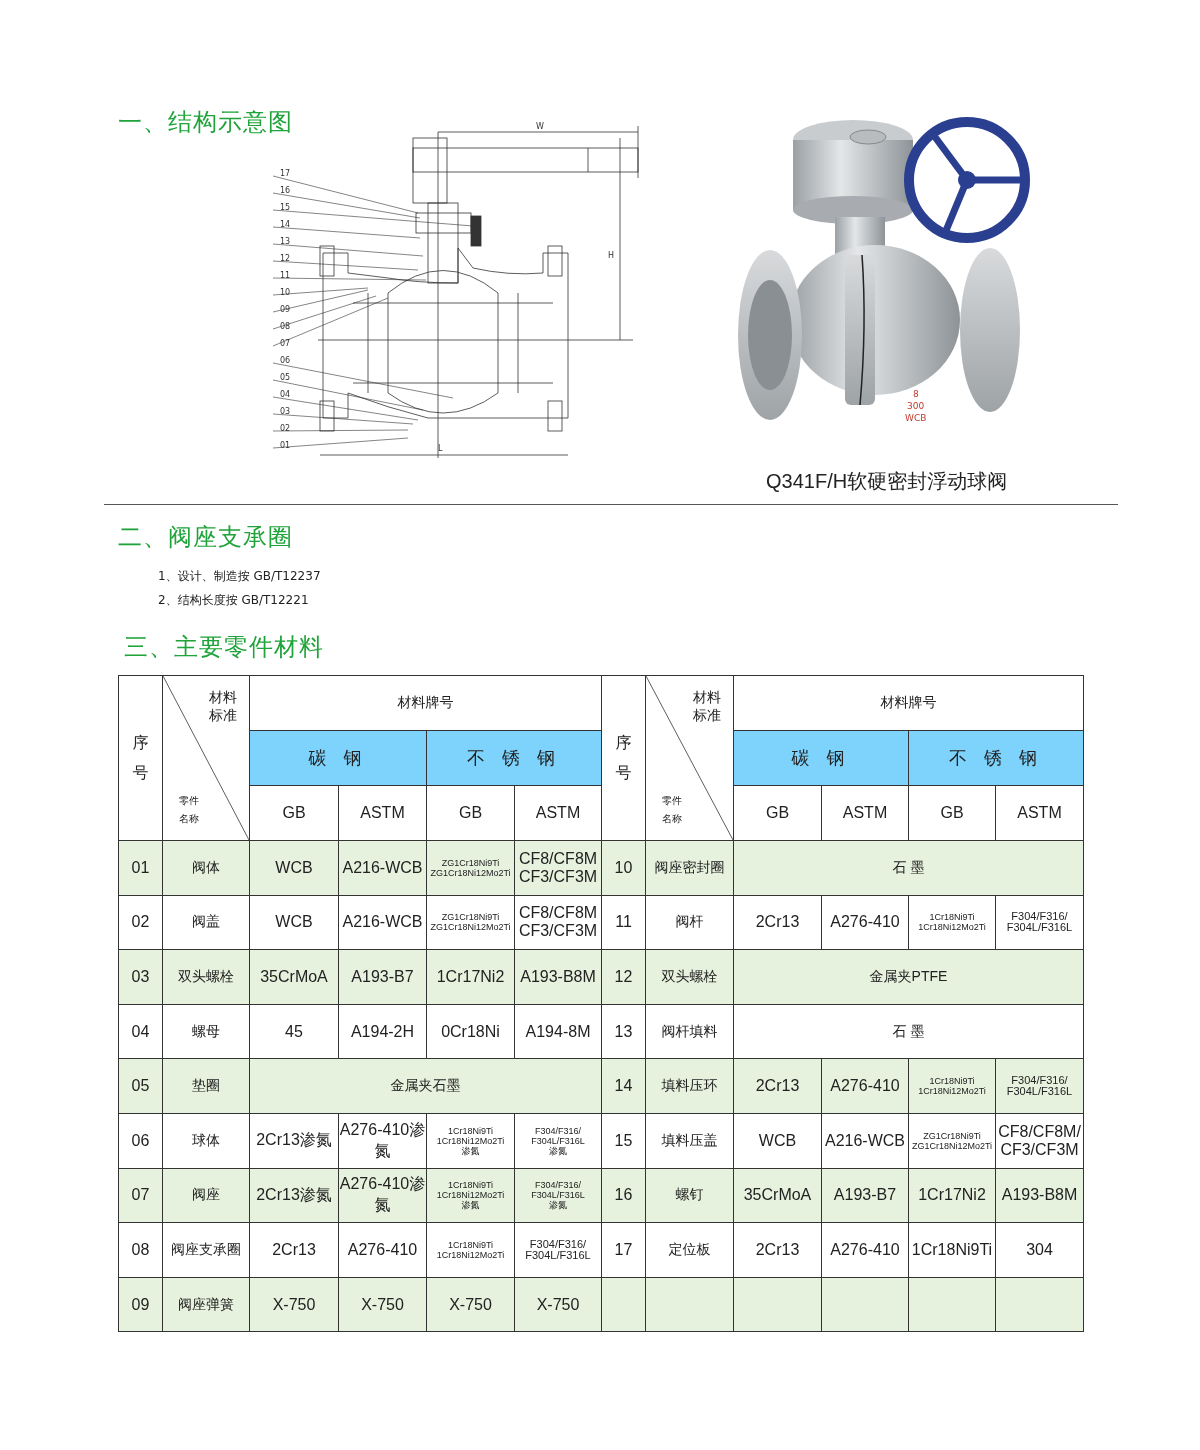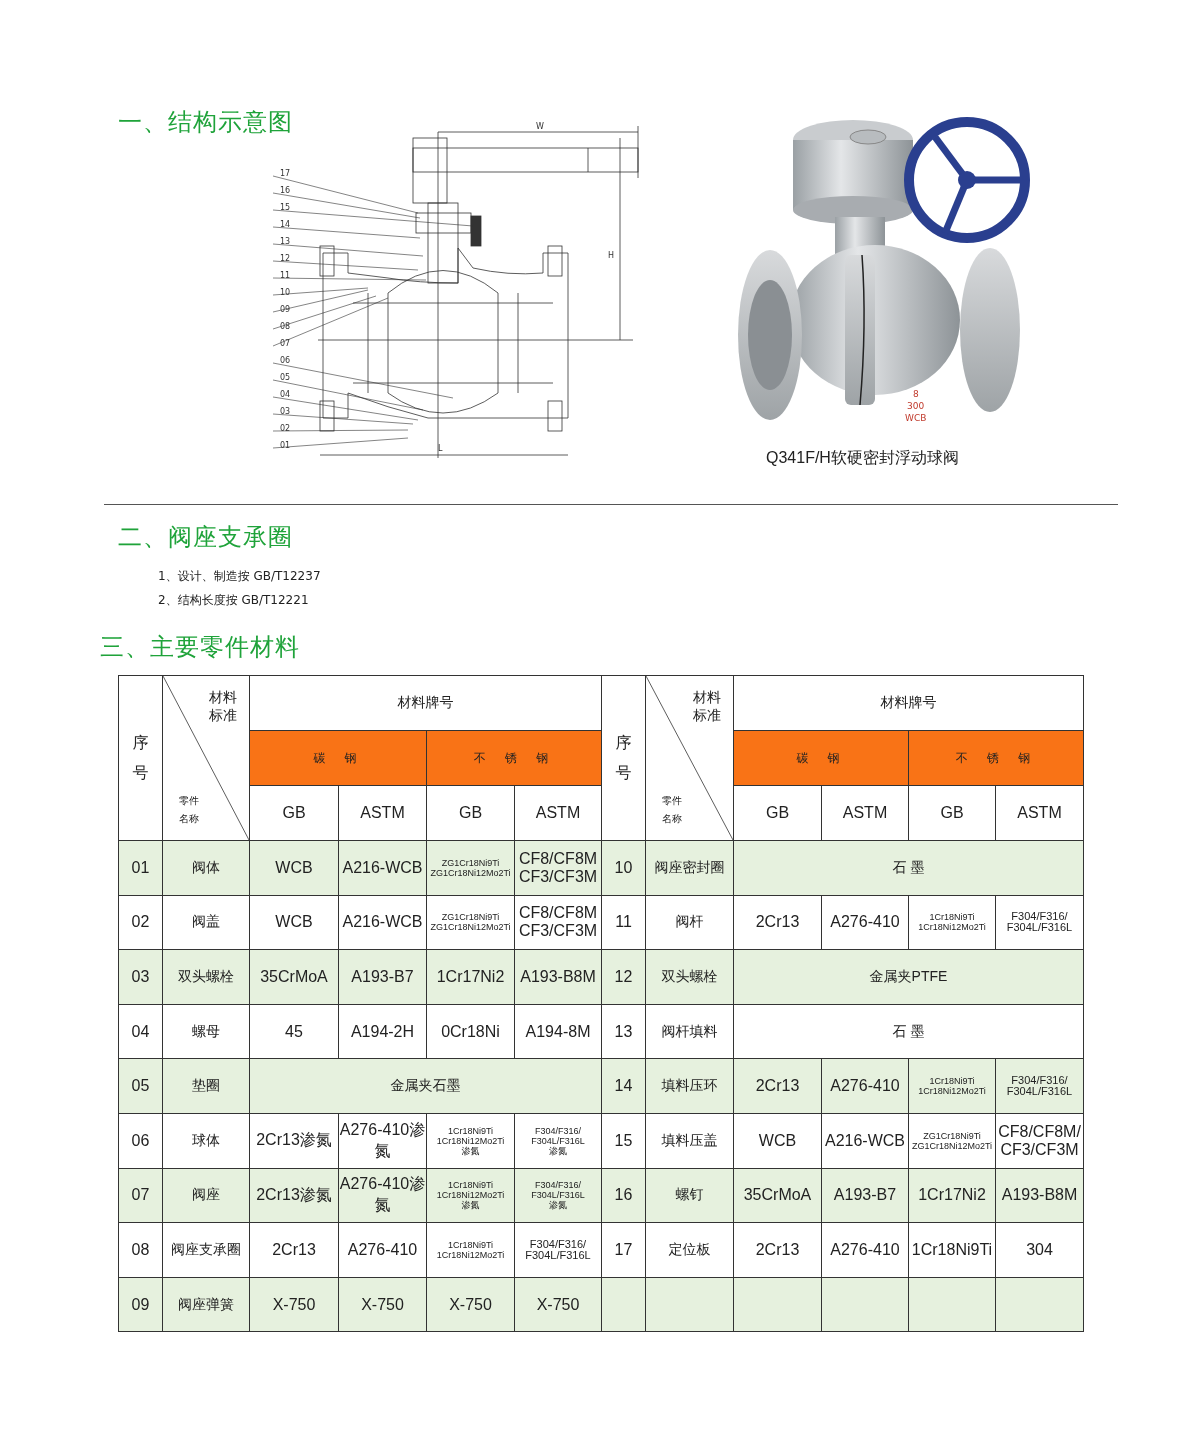--- a/index.html
+++ b/index.html
@@ -1,31 +1,31 @@
 <!DOCTYPE html>
 <html><head>
 <meta charset="utf-8">
 <style>
   html, body { margin:0; padding:0; background:#ffffff; }
   body { width:1200px; height:1450px; position:relative; font-family:"DejaVu Sans", "Liberation Sans", sans-serif; color:#222; overflow:hidden; }
   .section-title { position:absolute; color:#1fa33a; font-size:24px; font-weight:normal; letter-spacing:1px; margin:0; }
   #t1 { left:118px; top:106px; }
   #t2 { left:118px; top:521px; }
-  #t3 { left:100px; top:631px; }
+  #t3 { left:124px; top:631px; }
   .divider { position:absolute; left:104px; top:504px; width:1014px; height:1px; background:#555; }
   .diagram { position:absolute; left:268px; top:118px; width:400px; height:345px; }
   .photo { position:absolute; left:735px; top:105px; width:300px; height:350px; }
-  .photo-caption { position:absolute; left:766px; top:448px; font-size:16px; color:#222; font-family:"Liberation Sans", sans-serif; }
+  .photo-caption { position:absolute; left:766px; top:468px; font-size:20px; color:#222; font-family:"Liberation Sans", sans-serif; }
   .spec { position:absolute; font-size:12px; color:#222; line-height:24px; }
   #spec-col1 { left:158px; top:564px; }
   #spec-col2 { left:411px; top:564px; }
   table.mat { position:absolute; left:118px; top:675px; width:965px; height:656px; border-collapse:collapse; table-layout:fixed; font-family:"Liberation Sans", sans-serif; }
   table.mat td { border:1px solid #333; text-align:center; vertical-align:middle; font-size:16px; padding:0; overflow:hidden; }
   table.mat tr.g td.d { background:#e6f1de; }
-  table.mat td.hg { background:#f97316; font-size:12px; letter-spacing:6px;font-family:Liberation Mono, monospace; }
+  table.mat td.hg { background:#7dd3fc; font-size:18px; letter-spacing:6px; }
   table.mat td.cn { font-size:14px; }
   .small { font-size:9px !important; line-height:10px; }
   .small2 { font-size:11px !important; line-height:11px; }
   .diag-cell { position:relative; }
   .diag-cell svg { position:absolute; left:0; top:0; width:100%; height:100%; }
   .diag-top { position:absolute; right:12px; top:12px; font-size:14px; line-height:18px; }
   .diag-bot { position:absolute; left:16px; bottom:12px; font-size:10px; line-height:18px; }
   .seq-label { font-size:15px; line-height:30px; }
 </style>
 </head>

